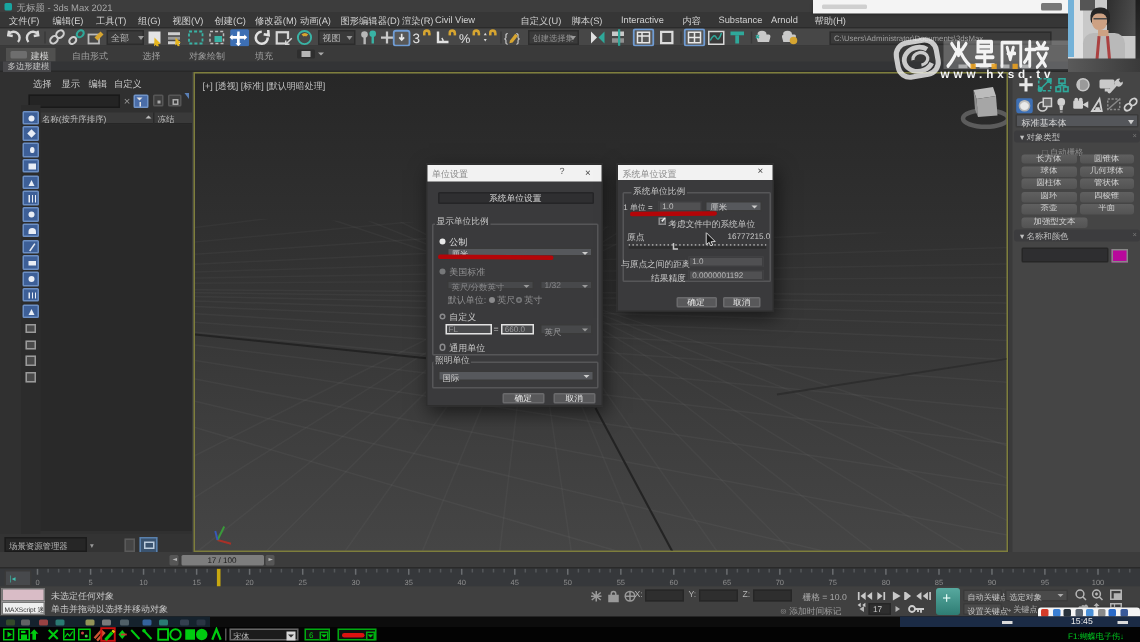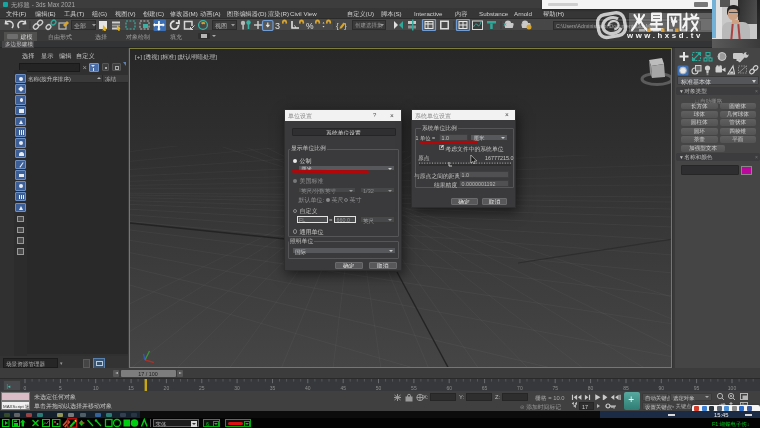--- a/index.html
+++ b/index.html
@@ -817,21 +817,21 @@
 <div class="abs" style="left:46.5px;top:69.5px;width:50px;height:7px;background:#505052;border:1px solid #3e3e40;">
 <div class="tx" style="left:2px;top:0.8px;font-size:5.4px;color:#b8b8b8;">0.0000001192</div>
       </div>
 <div class="abs" style="left:38.5px;top:87.5px;width:27px;height:7px;background:#58585a;border:1px solid #6a6a6c;border-radius:1px;text-align:center;font-size:5.8px;color:#e8e8e8;line-height:7px;overflow:hidden;">确定</div>
 <div class="abs" style="left:70px;top:87.5px;width:25px;height:7px;background:#58585a;border:1px solid #6a6a6c;border-radius:1px;text-align:center;font-size:5.8px;color:#e8e8e8;line-height:7px;overflow:hidden;">取消</div>
 </div>
 <div class="abs" style="left:542px;top:0;width:170px;height:8.5px;background:#f4f4f4;box-shadow:0 1px 2px rgba(0,0,0,0.35);">
 <div class="abs" style="left:152px;top:2px;width:14px;height:4.5px;background:#777;border-radius:1px;"></div>
 <div class="abs" style="left:6px;top:3px;width:30px;height:2.5px;background:#cfcfcf;border-radius:1px;"></div>
 </div>
-<div class="abs" style="left:583px;top:4px;width:132px;height:46px;">
+<div class="abs" style="left:583px;top:18px;width:132px;height:46px;">
 <div class="abs" style="left:46px;top:8.5px;width:83px;height:19.5px;background:rgba(255,255,255,0.22);"></div>
 <svg class="abs" style="left:0;top:0;" width="132" height="46" viewBox="0 0 132 46">
 <g opacity="0.8" transform="rotate(-10 29 21)">
 <rect x="15" y="9.5" width="27" height="23" rx="8" fill="none" stroke="#f0f0f0" stroke-width="3.4"></rect>
 <path d="M36 16 a9.5 8 0 1 0 1.5 9.5" fill="none" stroke="#f0f0f0" stroke-width="3.2"></path>
 <path d="M25.5 21.5 a5 4.2 0 1 1 5 4.2" fill="none" stroke="#f0f0f0" stroke-width="2.2"></path>
 </g>
 <g stroke="#ffffff" stroke-opacity="0.92" stroke-width="2" fill="none" stroke-linecap="round" transform="matrix(1,0,0,1.3,0,-3.2)">
 
 <path d="M56 10.5 L56 17 M56 13 Q52.5 19.5 49 22.5 M56 13 Q59.5 19.5 64 22.5 M51.5 11 l2.5 3 M61 11 l-2.5 3"></path>

